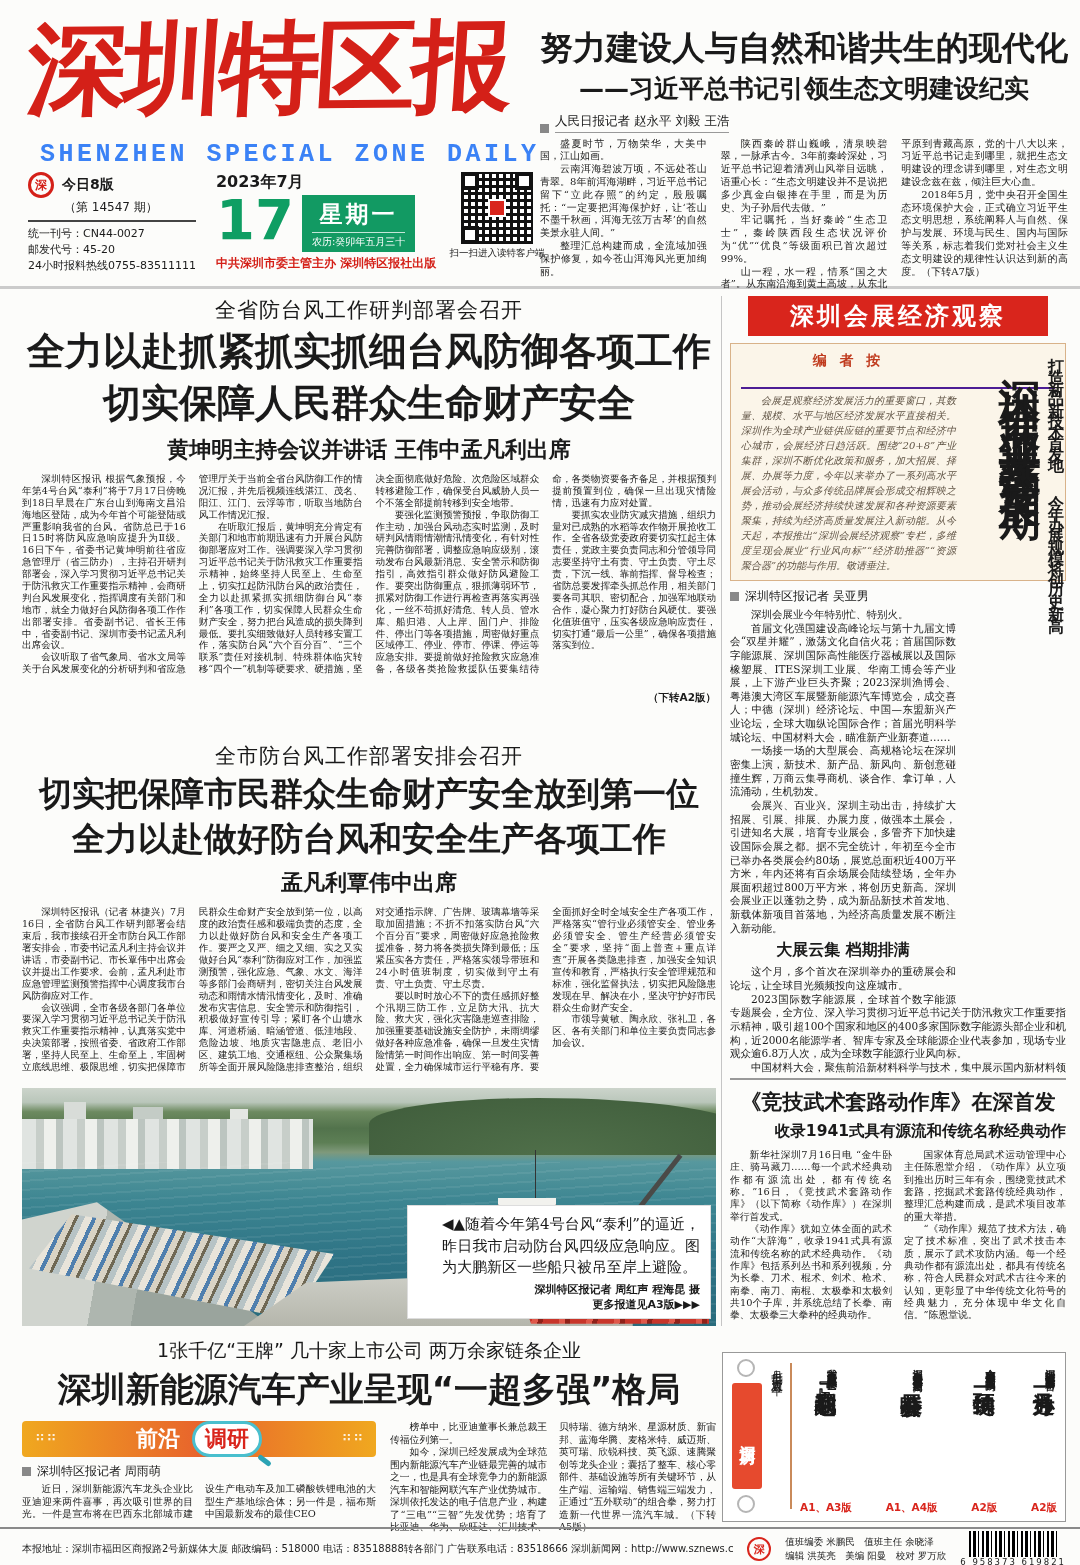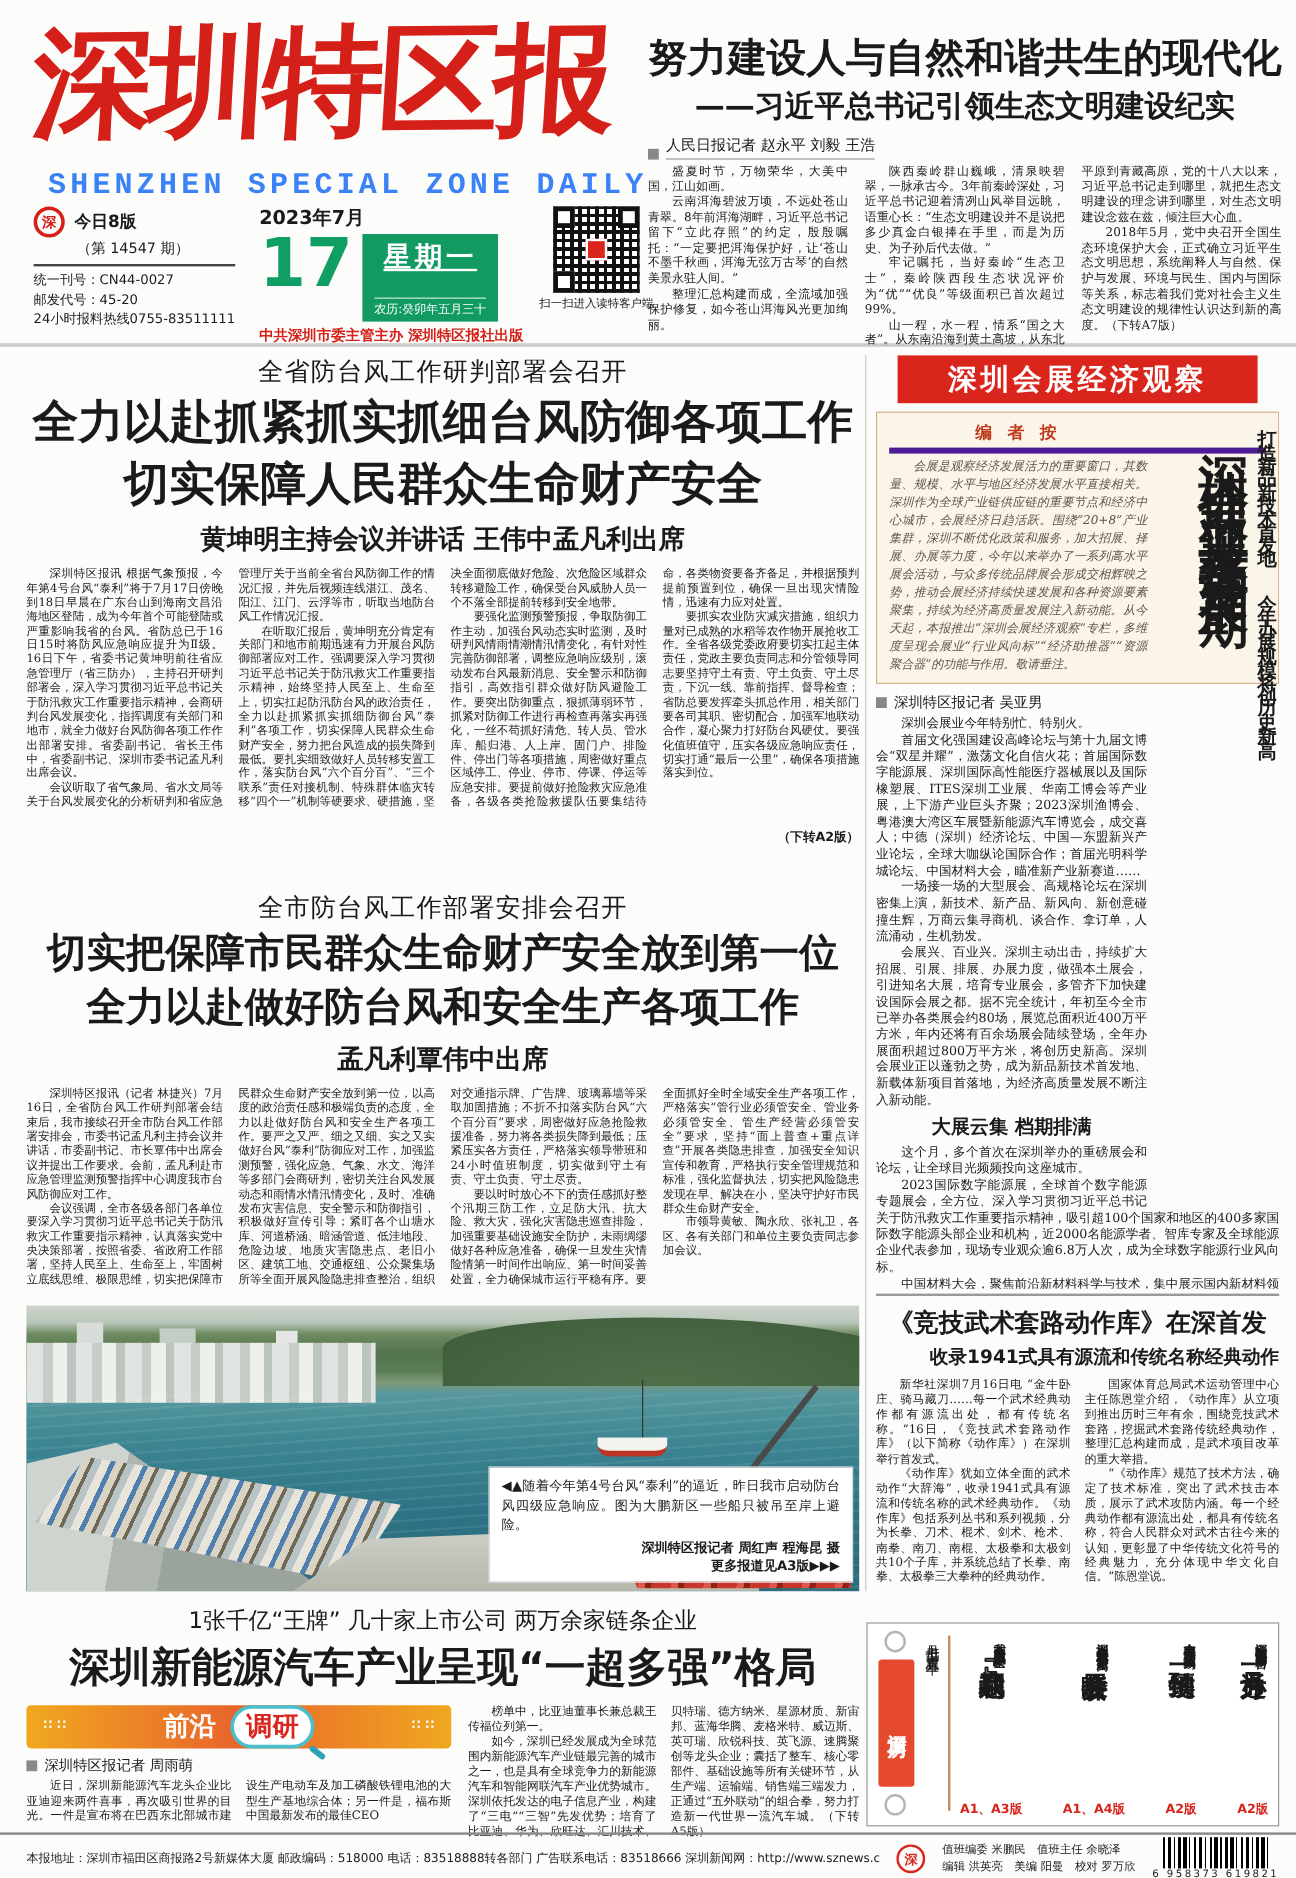--- a/index.html
+++ b/index.html
@@ -22,21 +22,21 @@
   .issue { font-size:12px; margin:1px 0 4px 36px; }
   .ib-a .rule { border-top:2px solid #444; margin:2px 0 4px; }
   .tiny { font-size:11px; line-height:1.45; white-space:nowrap; }
   .vdiv { width:3px; background:#c2c2c2; margin:2px 10px 6px; }
   .ib-b { width:218px; }
   .ym { font-size:16px; font-weight:700; }
   .dayrow { display:flex; align-items:flex-start; gap:8px; margin-top:0; }
   .bigday { font-size:56px; font-weight:900; color:#0f9e63; line-height:.95; }
   .week-box { background:#129a63; color:#fff; text-align:center; padding:4px 10px 3px; margin-top:2px; }
   .week { font-size:23px; font-weight:800; letter-spacing:3px; border-bottom:1px solid rgba(255,255,255,.75);
-    padding-bottom:18px; margin-bottom:2px;text-decoration:underline; }
+    padding-bottom:2px; margin-bottom:2px; }
   .lunar { font-size:10px; white-space:nowrap; }
   .publisher { color:#d42018; font-size:12px; font-weight:700; margin-top:3px; white-space:nowrap; }
   .ib-c { width:86px; display:flex; flex-direction:column; align-items:center; }
   .qr { width:72px; height:72px; position:relative;
     background: repeating-linear-gradient(90deg,#111 0 3px,transparent 3px 7px),
                 repeating-linear-gradient(0deg,#111 0 3px,#fff 3px 7px); }
   .qr i { position:absolute; width:18px; height:18px; border:4px solid #111; background:#fff; }
   .qr .tl{left:0;top:0} .qr .tr{right:0;top:0} .qr .bl{left:0;bottom:0}
   .qr b { position:absolute; left:27px; top:27px; width:18px; height:18px; background:#d9251c; border:2px solid #fff; }
   .qr-cap { font-size:9.5px; margin-top:3px; white-space:nowrap; }
@@ -92,35 +92,35 @@
   .ph-crane-cab { position:absolute; right:9%; bottom:16%; width:84px; height:26px; background:#cf4a32;
     border:2px solid #7e2d1e; border-radius:3px; }
   .ph-hangboat { position:absolute; right:23%; bottom:47%; width:58px; height:16px; background:#f2f2ee;
     border-bottom:5px solid #bb3526; border-radius:0 0 10px 10px; }
   .ph-cable { position:absolute; right:26%; bottom:52%; width:1px; height:22%; background:#333; }
   .ph-redboats { position:absolute; right:1%; bottom:1%; width:27%; height:17%;
     background:repeating-linear-gradient(100deg,#c8352a 0 16px,#e0584a 16px 22px,#8f2018 22px 27px);
     clip-path:polygon(0 32%,100% 0,100% 100%,5% 100%); }
   .caption-box { position:absolute; right:6px; bottom:8px; width:302px; background:#fff;
     padding:8px 10px 6px; outline:1px solid #ddd; }
-  .caption { font-size:11px; line-height:1.45; text-align:justify; }
+  .caption { font-size:15px; line-height:1.45; text-align:justify;margin-left:24px; }
   .credit { font-size:11px; font-weight:700; text-align:right; margin-top:3px; }
   .more { font-size:11px; font-weight:700; text-align:right; }
 
   
   .expo { position:absolute; left:730px; top:296px; width:336px; height:778px; overflow:hidden; }
   .expo-banner { width:300px; margin:0 auto 7px; background:#d9251c; color:#fff; text-align:center;
     font-size:24px; font-weight:800; letter-spacing:3px; padding:4px 0; }
   .vert-block { float:right; width:100px; height:650px; margin:2px 0 10px 10px;
     display:flex; justify-content:flex-end; }
   .vert-big { writing-mode:vertical-rl; font-size:42px; font-weight:900; letter-spacing:11px; line-height:1.1; }
   .vert-small { writing-mode:vertical-rl; font-size:16px; font-weight:700; letter-spacing:11px; margin-left:4px; line-height:1.2; }
   .note-box { border:1px solid #d8b289; background:#fbf5e9; padding:8px 10px 7px; }
   .note-title { color:#c03b1e; font-weight:800; font-size:14px; text-align:center; letter-spacing:4px;
-    border-bottom:5px solid #4c1d95; padding-bottom:3px; margin-bottom:4px; }
+    border-bottom:2px solid #4c1d95; padding-bottom:17px; margin-bottom:4px; }
   .note-body { font-size:10px; line-height:1.5; color:#5f5344; font-style:italic; text-align:justify; text-indent:2em; }
   .expo-byline { font-size:12px; margin:7px 0 3px; display:flex; align-items:center; }
   .expo-body { font-size:10.5px; line-height:1.3; text-align:justify; }
   .expo-body p { text-indent:2em; margin:0; }
   .crosshead { font-size:16px; font-weight:800; text-align:center; margin:5px 0 4px; }
 
   
   .wushu { position:absolute; left:730px; top:1078px; width:336px; height:250px;
     border-top:2px solid #999; padding-top:8px; }
   .wushu-h { font-size:21px; font-weight:900; text-align:center; }

